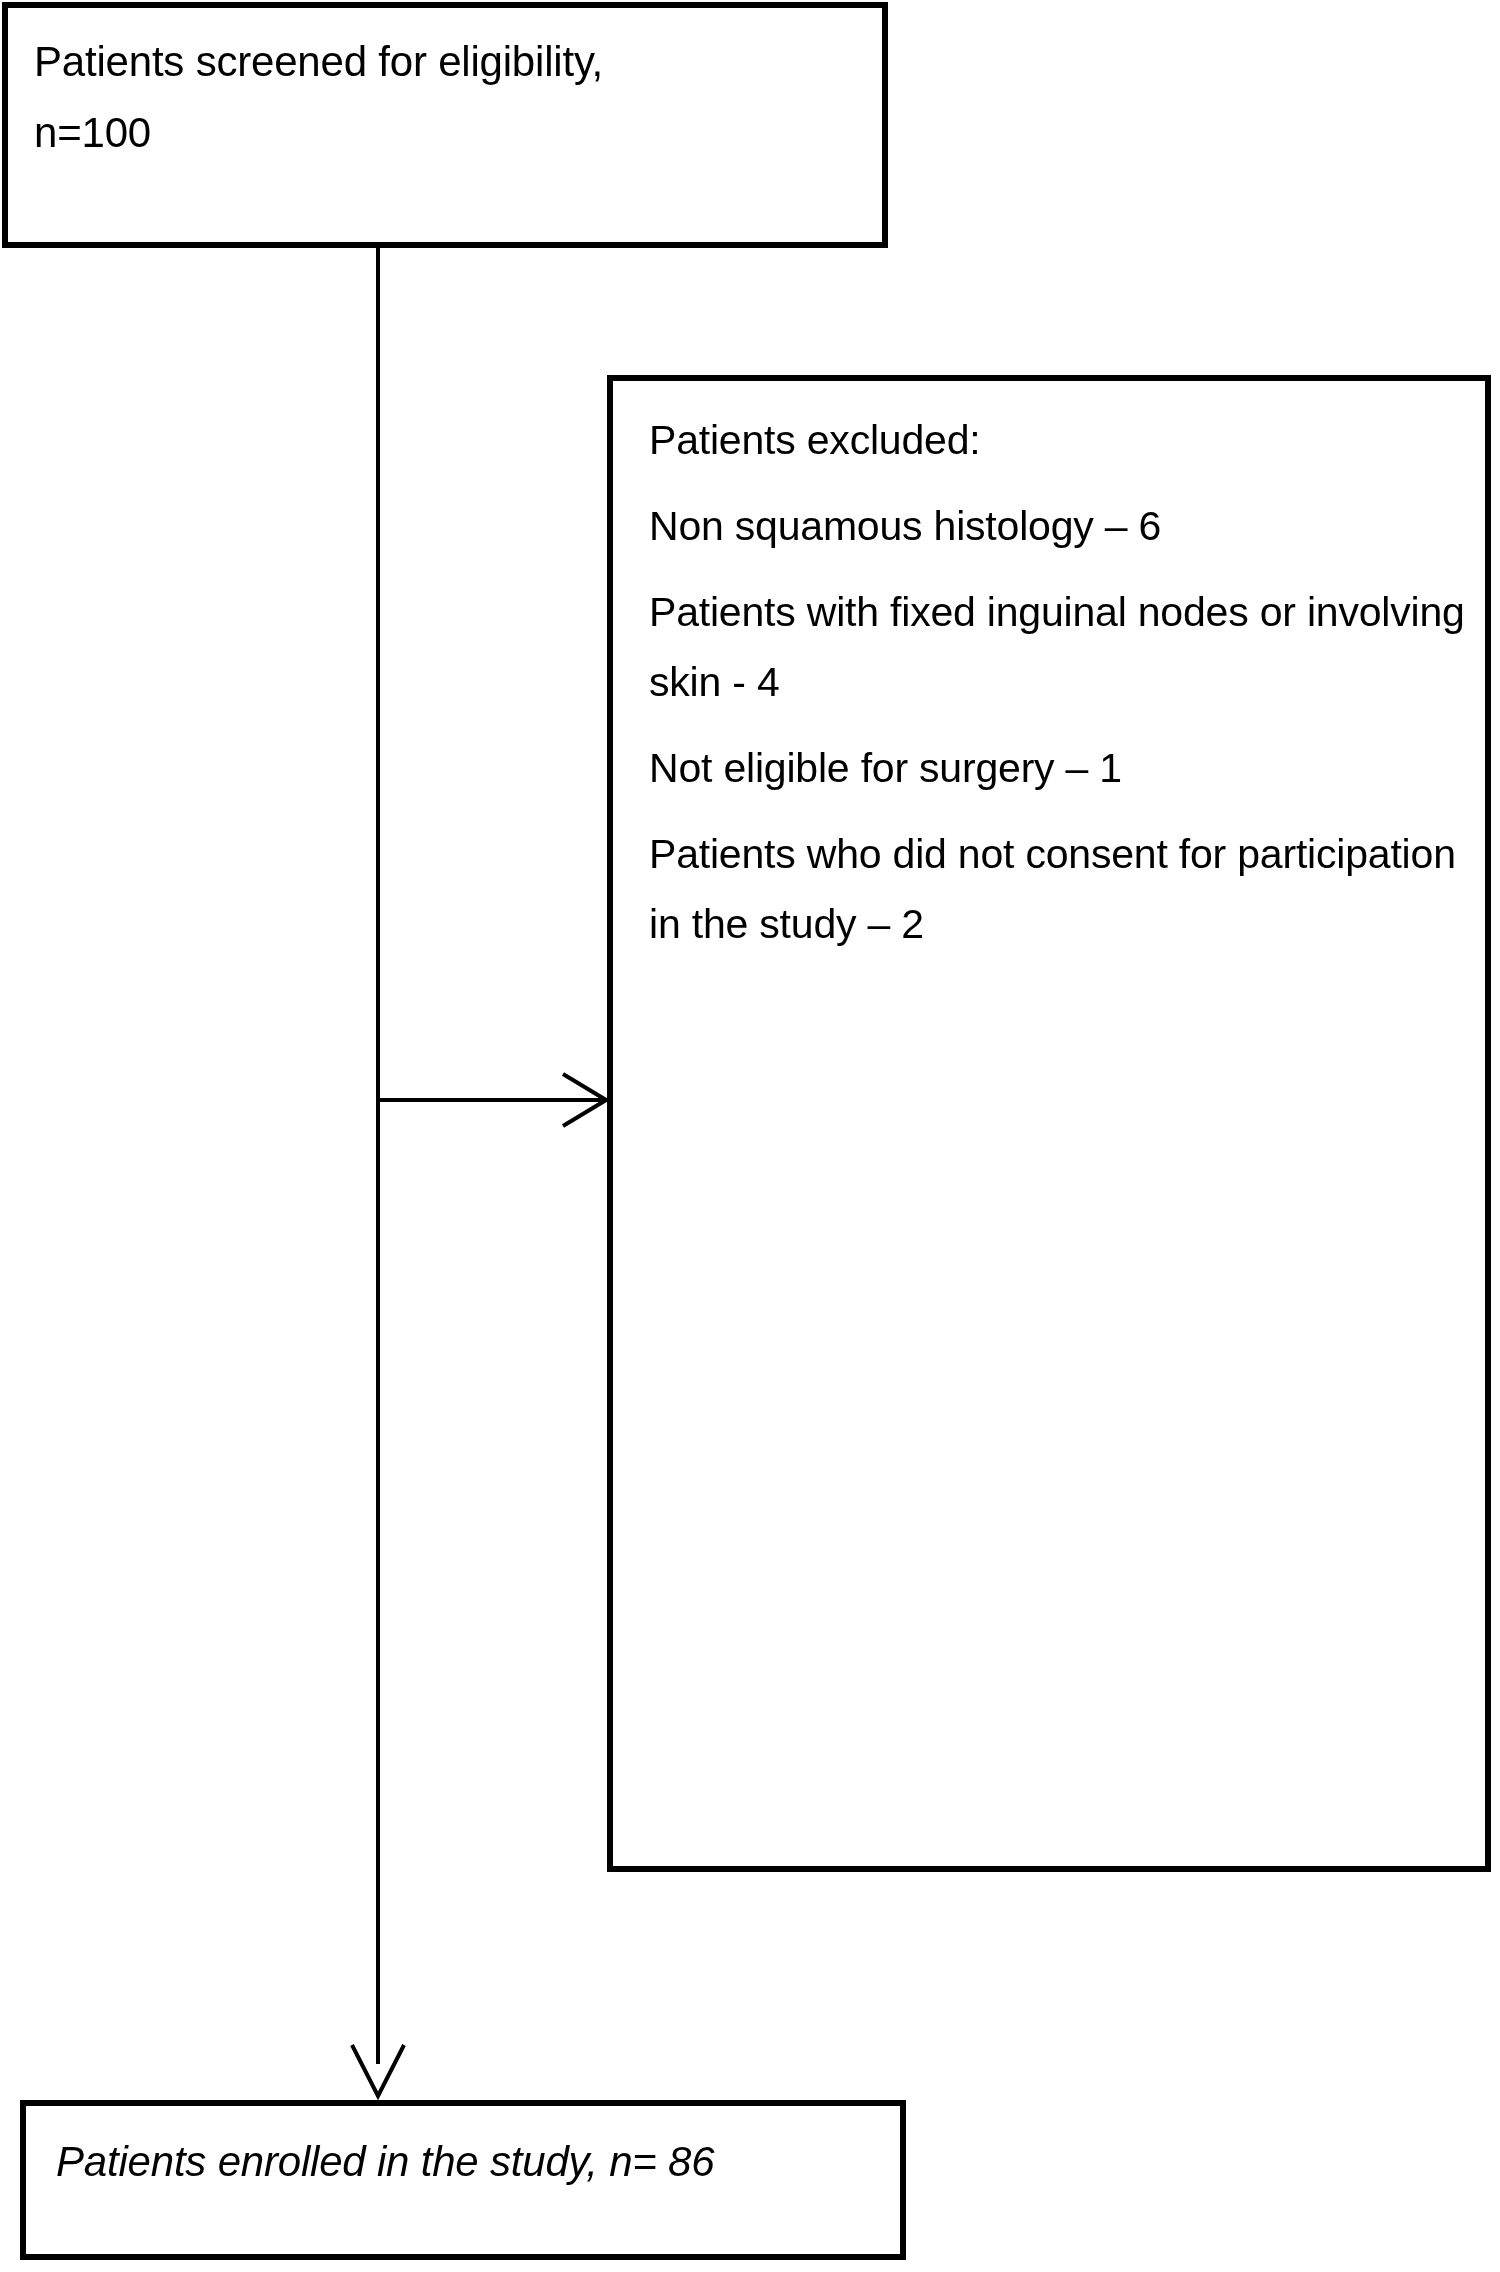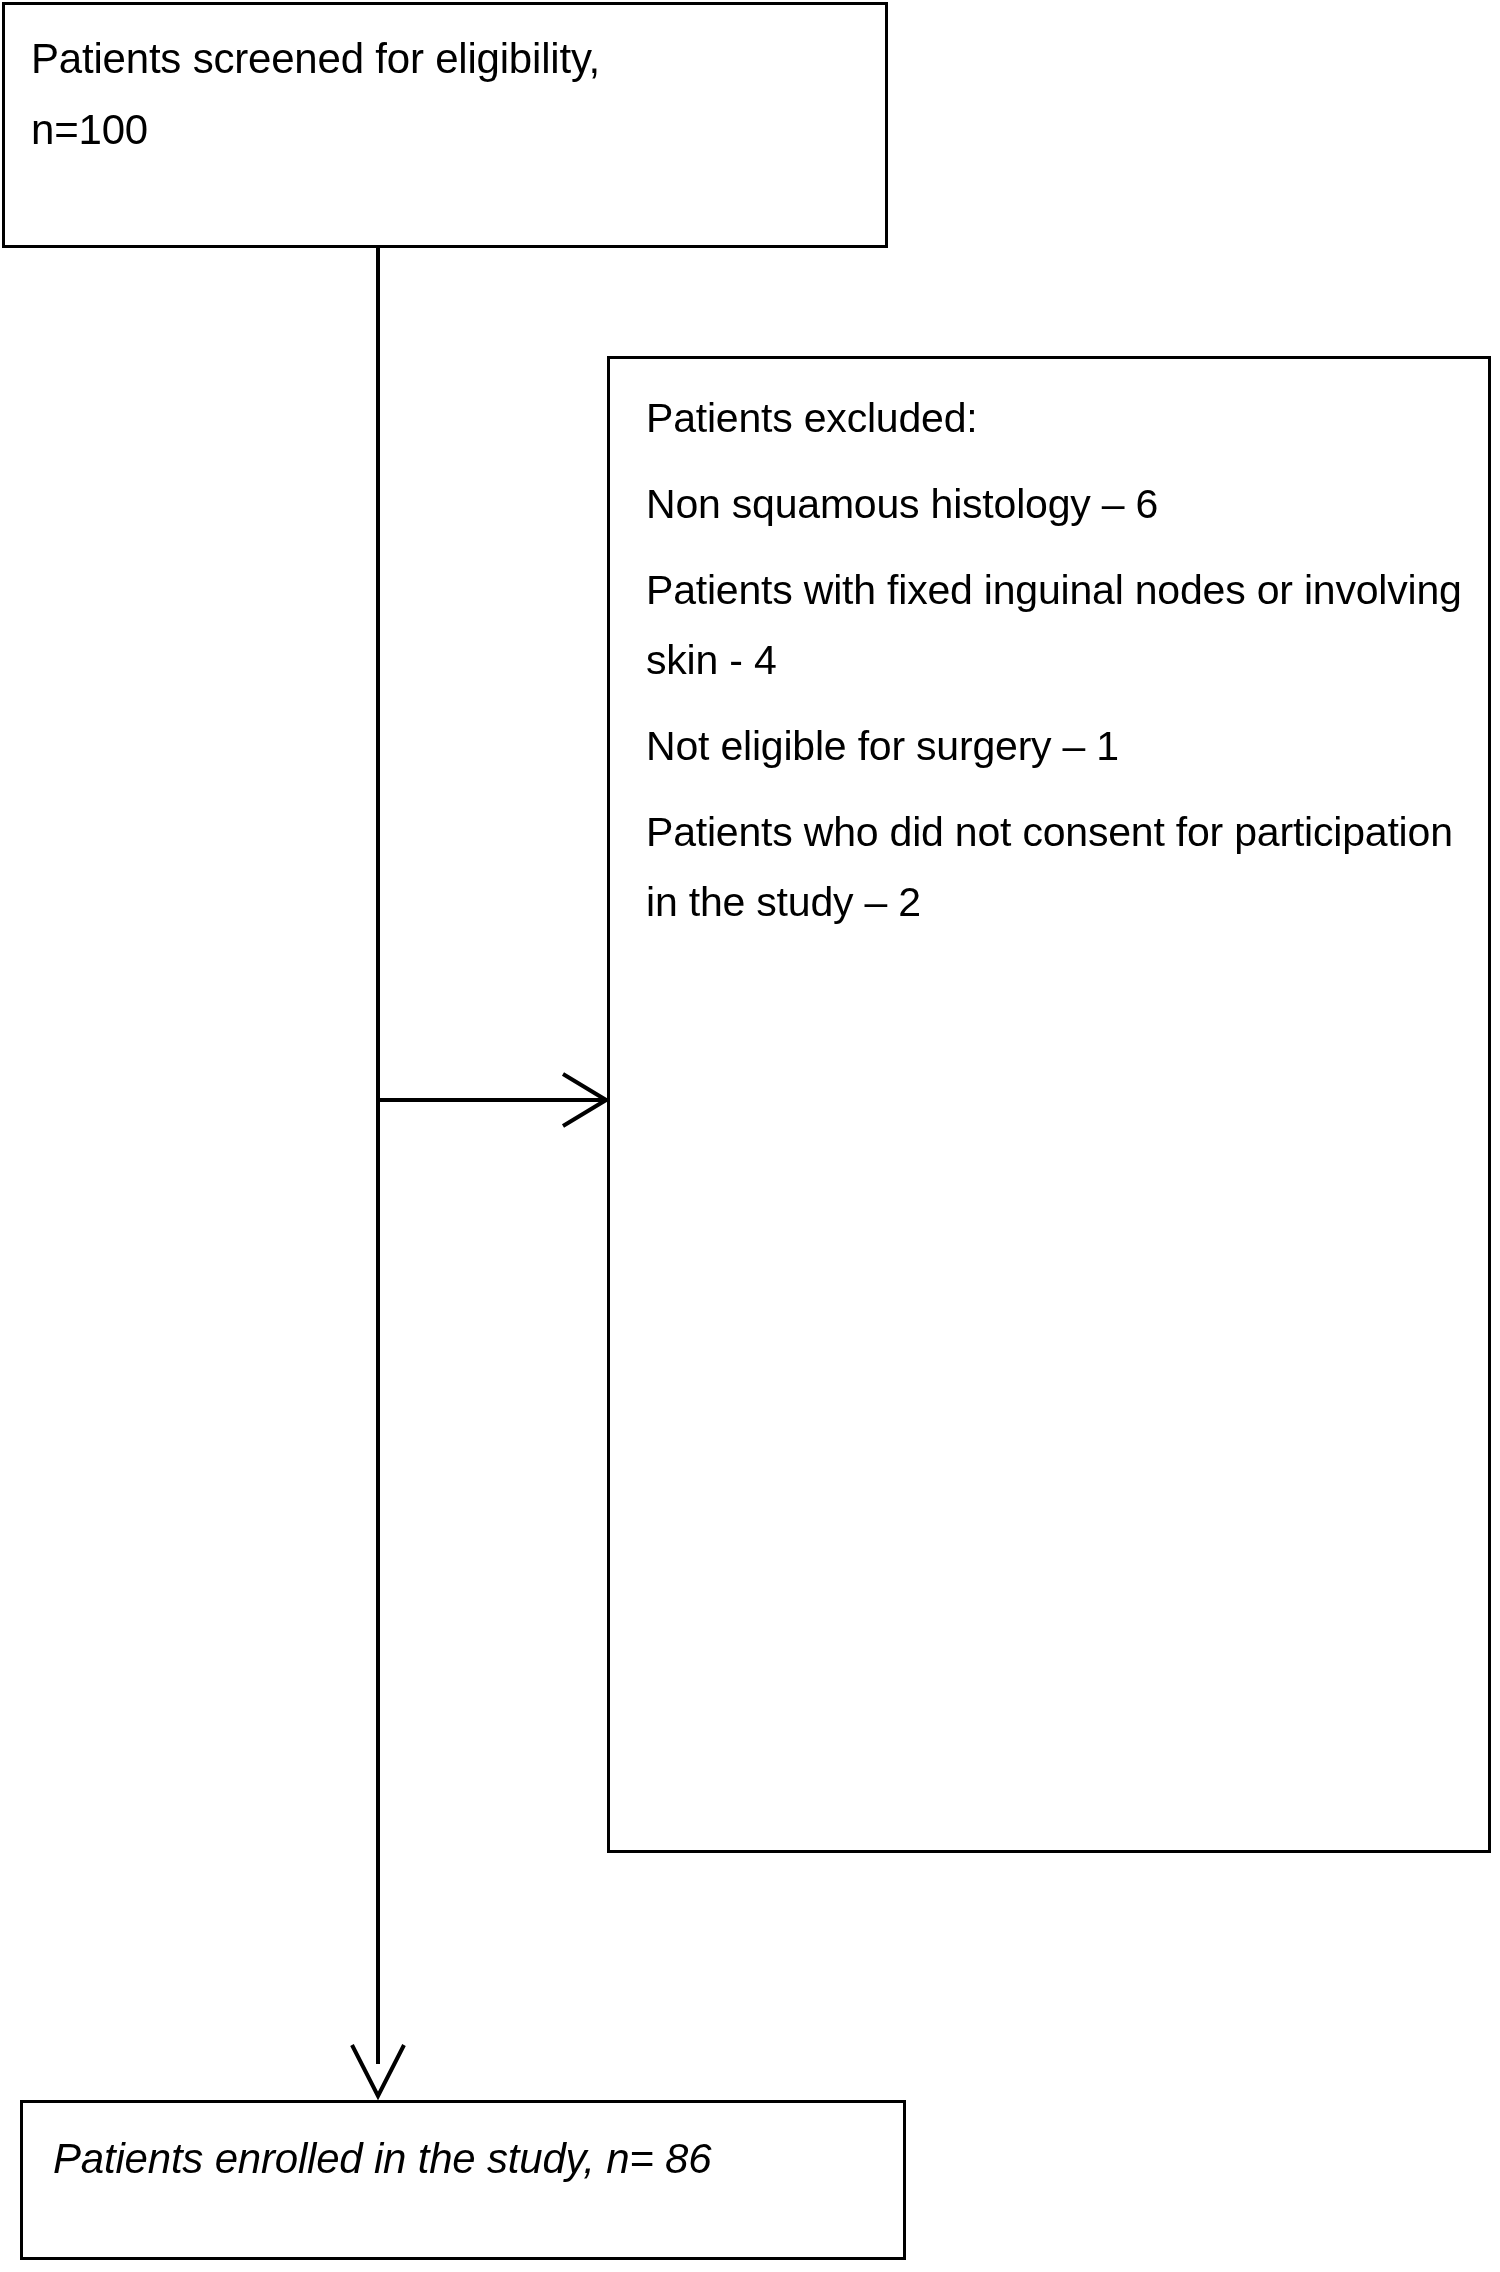--- a/index.html
+++ b/index.html
@@ -16,35 +16,35 @@
     width: 1500px;
     height: 2272px;
     background: #ffffff;
     overflow: hidden;
   }
 
   
   .flow-box {
     position: absolute;
     box-sizing: border-box;
-    border: 3px solid #000000;
+    border: 6px solid #000000;
     background: #ffffff;
   }
 
   #box-screened {
     left: 2px;
     top: 2px;
     width: 886px;
     height: 246px;
     padding: 18px 26px 0 26px;
   }
 
   #box-excluded {
     left: 607px;
-    top: 356px;
+    top: 375px;
     width: 884px;
     height: 1497px;
     padding: 24px 14px 0 36px;
   }
 
   #box-enrolled {
     left: 20px;
     top: 2100px;
     width: 886px;
     height: 160px;

